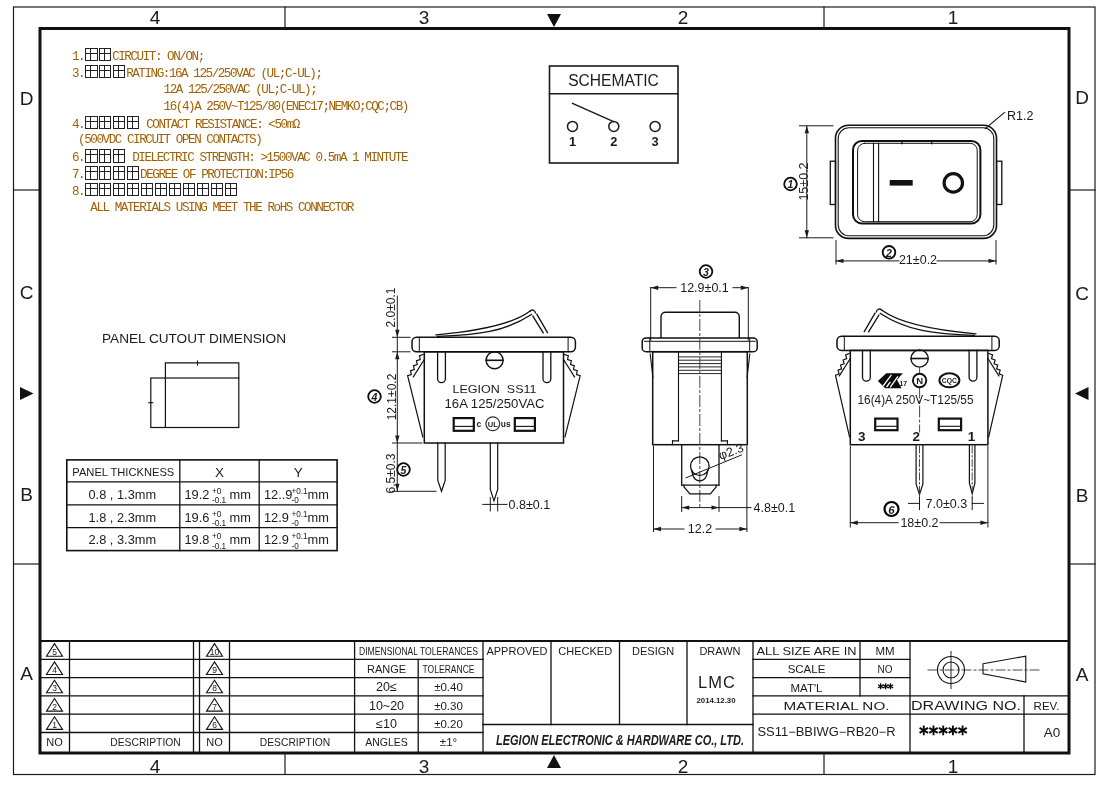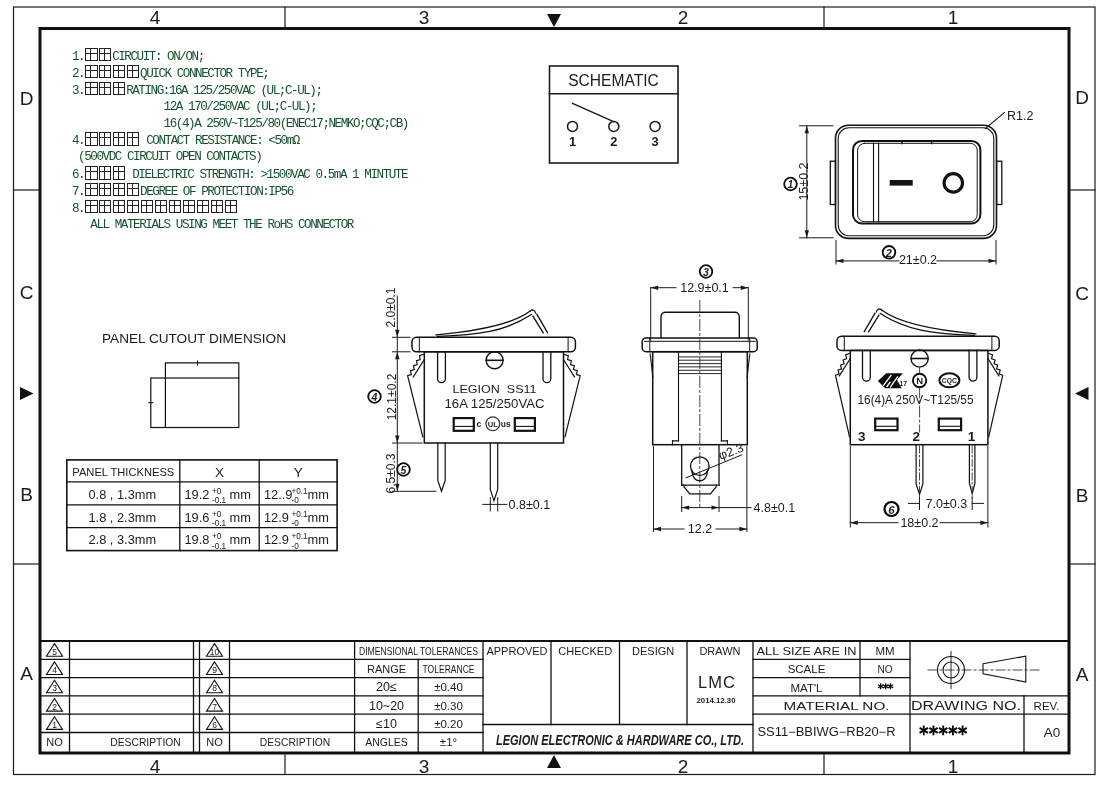--- a/index.html
+++ b/index.html
@@ -2,21 +2,21 @@
 <html><head>
 <meta charset="utf-8">
 <style>
 html,body{margin:0;padding:0;background:#fff;}
 body{width:1108px;height:786px;position:relative;overflow:hidden;
   font-family:"Liberation Sans",sans-serif;color:#1b1b1b;}
 svg{position:absolute;left:0;top:0;}
 svg text{font-family:"Liberation Sans",sans-serif;fill:#1b1b1b;}
 .mid{text-anchor:middle;}
 .tech{position:absolute;font-family:"Liberation Mono",monospace;
-  font-size:12.6px;letter-spacing:-1.45px;color:#14532d;}
+  font-size:12.6px;letter-spacing:-1.45px;color:#a16207;}
 .tech>div{white-space:pre;height:16.95px;}
 .hz{display:inline-block;width:10.6px;height:11.2px;margin:0 0.7px -1px 0.7px;
   border:1px solid #222;
   background:linear-gradient(#0000 4.2px,#222 4.2px 5.2px,#0000 5.2px),
              linear-gradient(90deg,#0000 4.4px,#222 4.4px 5.4px,#0000 5.4px);}
 </style>
 </head>
 <body>
 <svg width="1108" height="786" viewBox="0 0 1108 786" fill="none" stroke-linecap="square">
 
@@ -708,23 +708,22 @@
 <circle cx="951" cy="670" r="13.5"></circle>
 <circle cx="951" cy="670" r="8"></circle>
 <line x1="951" y1="651.5" x2="951" y2="688.5" stroke-width="0.9"></line>
 </g>
 
 <path d="M983 663.8 L1025.8 656.1 L1025.8 682 L983 673.7 Z" stroke="#111" stroke-width="1.1"></path>
 </svg>
 
 <div class="tech" style="left:72px;top:47.8px;line-height:16.95px;">
 <div>1.<span class="hz"></span><span class="hz"></span>CIRCUIT: ON/ON;</div>
-<div>2.<span class="hz"></span><span class="hz"></span><span class="hz"></span><span class="hz"></span>QUICK CONNECTOR TYPE;</div>
 <div>3.<span class="hz"></span><span class="hz"></span><span class="hz"></span>RATING:16A 125/250VAC (UL;C-UL);</div>
-<div>               12A 170/250VAC (UL;C-UL);</div>
+<div>               12A 125/250VAC (UL;C-UL);</div>
 <div>               16(4)A 250V~T125/80(ENEC17;NEMKO;CQC;CB)</div>
 <div>4.<span class="hz"></span><span class="hz"></span><span class="hz"></span><span class="hz"></span> CONTACT RESISTANCE: &lt;50mΩ</div>
 <div> (500VDC CIRCUIT OPEN CONTACTS)</div>
 <div>6.<span class="hz"></span><span class="hz"></span><span class="hz"></span> DIELECTRIC STRENGTH: &gt;1500VAC 0.5mA 1 MINTUTE</div>
 <div>7.<span class="hz"></span><span class="hz"></span><span class="hz"></span><span class="hz"></span>DEGREE OF PROTECTION:IP56</div>
 <div>8.<span class="hz"></span><span class="hz"></span><span class="hz"></span><span class="hz"></span><span class="hz"></span><span class="hz"></span><span class="hz"></span><span class="hz"></span><span class="hz"></span><span class="hz"></span><span class="hz"></span></div>
 <div>   ALL MATERIALS USING MEET THE RoHS CONNECTOR</div>
 </div>
 
 </body></html>

